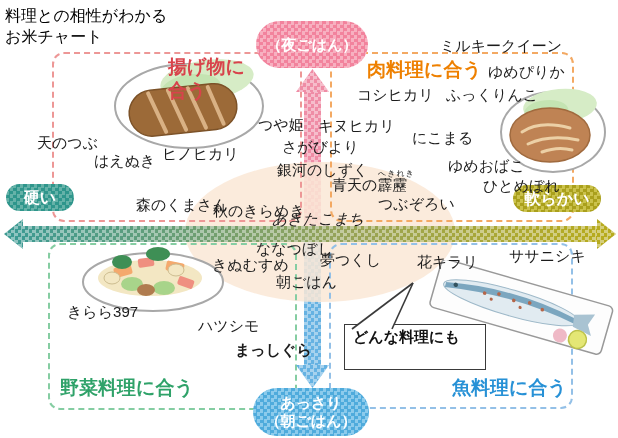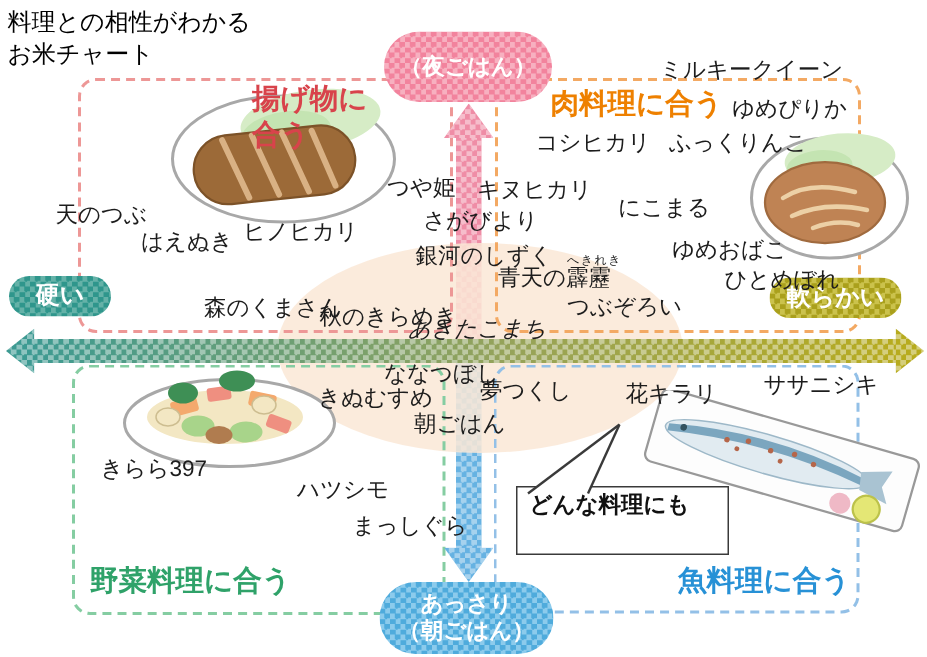--- a/index.html
+++ b/index.html
@@ -206,21 +206,21 @@
       <span class="rice" style="left: 378px; top: 195px;">つぶぞろい</span>
       <span class="rice" style="left: 272px; top: 210px; font-style: italic;">あきたこまち</span>
       <span class="rice" style="left: 256px; top: 240px;">ななつぼし</span>
       <span class="rice" style="left: 212px; top: 256px;">きぬむすめ</span>
       <span class="rice" style="left: 320px; top: 251px;">夢つくし</span>
       <span class="rice" style="left: 276px; top: 273px;">朝ごはん</span>
       <span class="rice" style="left: 417px; top: 253px;">花キラリ</span>
       <span class="rice" style="left: 509px; top: 247px;">ササニシキ</span>
       <span class="rice" style="left: 67px; top: 303px;">きらら397</span>
       <span class="rice" style="left: 198px; top: 317px;">ハツシモ</span>
-      <span class="rice" style="left: 235px; top: 341px;">まっしぐら</span>
+      <span class="rice" style="left: 235px; top: 341px; font-weight: bold;">まっしぐら</span>
     </div>
 
   <div class="callout">
     <div>どんな料理にも</div>
   </div>
   <svg class="tail-svg" width="618" height="438" viewBox="0 0 618 438">
     <polygon points="352,329 413,283 392,329" fill="#ffffff"></polygon>
     <line x1="352" y1="329" x2="413" y2="283" stroke="#3a3a3a" stroke-width="1.6"></line>
     <line x1="392" y1="329" x2="413" y2="283" stroke="#3a3a3a" stroke-width="1.6"></line>
   </svg>

